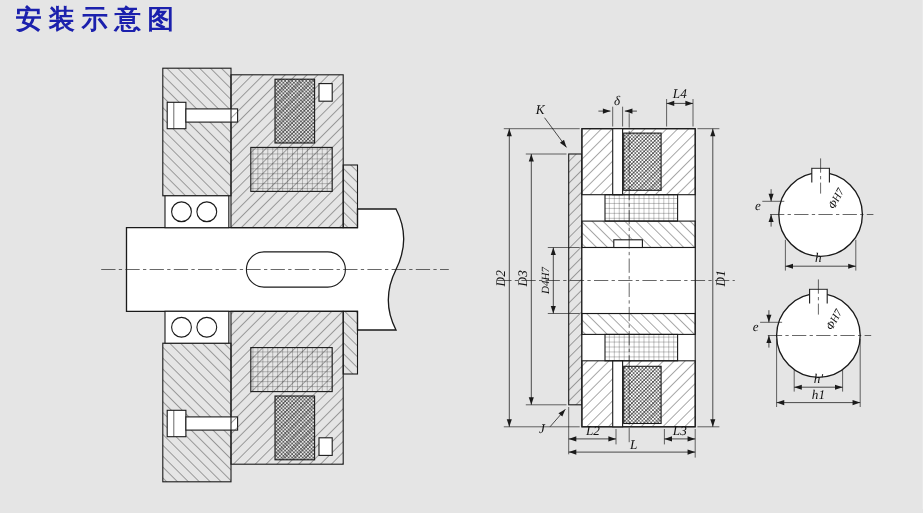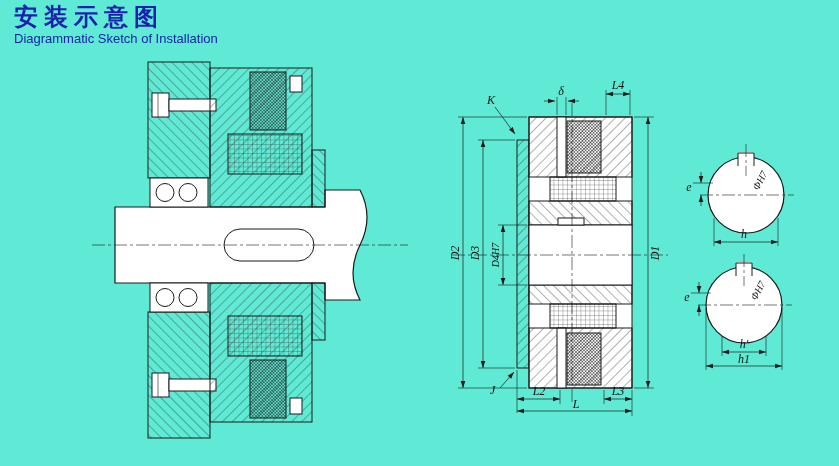--- a/index.html
+++ b/index.html
@@ -1,17 +1,17 @@
 <!DOCTYPE html>
 <html><head>
 <meta charset="utf-8">
 <style>
   html,body { margin:0; padding:0; background:#fff; }
   .page {
-    position:relative; width:839px; height:466px; background:#5eead4;
+    position:relative; width:839px; height:466px; background:#e5e5e5;
     overflow:hidden; font-family:"DejaVu Sans", sans-serif;
   }
   .header { position:absolute; left:14px; top:4px; }
   .title {
     margin:0; color:#1b20ad; font-size:24px; font-weight:bold;
     letter-spacing:6px; line-height:1.1;
     font-family:"DejaVu Sans","Liberation Sans",sans-serif;
   }
   .subtitle {
     color:#1b20ad; font-size:13px; margin-top:1px;
@@ -26,21 +26,20 @@
   .dlabel { font:italic 12px "Liberation Serif", serif; fill:#111; }
   .dlabel.small { font-size:10px; }
 </style>
 </head>
 <body>
 
 <div class="page">
 
   <header class="header">
     <h1 class="title">安装示意图</h1>
-    <div class="subtitle">Diagrammatic Sketch of Installation</div>
   </header>
 
   <svg class="drawing" width="839" height="466" viewBox="0 0 839 466">
     <defs>
       <pattern id="hatch" patternUnits="userSpaceOnUse" width="7" height="7" patternTransform="rotate(45)">
         <line x1="0" y1="0" x2="0" y2="7" stroke="#3a3a3a" stroke-width="0.8"></line>
       </pattern>
       <pattern id="hatchR" patternUnits="userSpaceOnUse" width="7" height="7" patternTransform="rotate(-45)">
         <line x1="0" y1="0" x2="0" y2="7" stroke="#3a3a3a" stroke-width="0.8"></line>
       </pattern>

